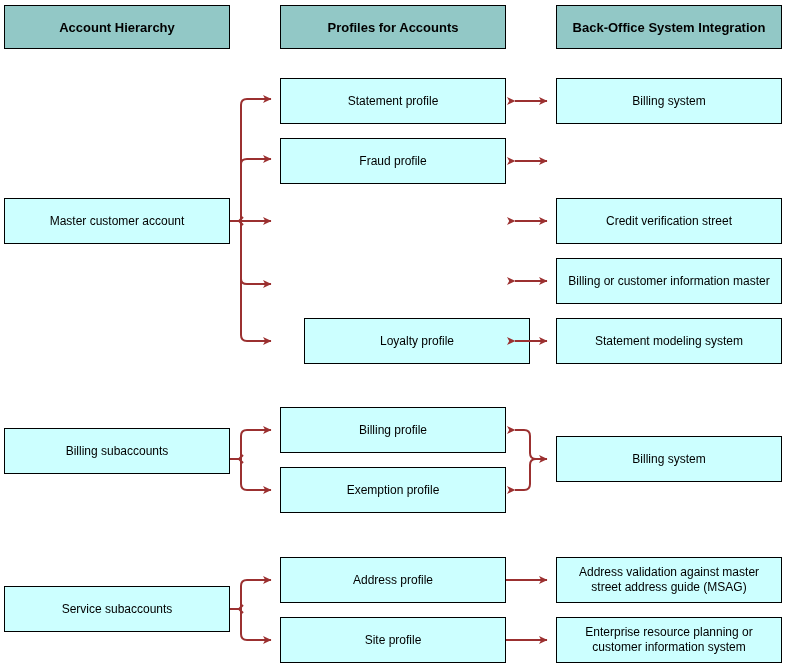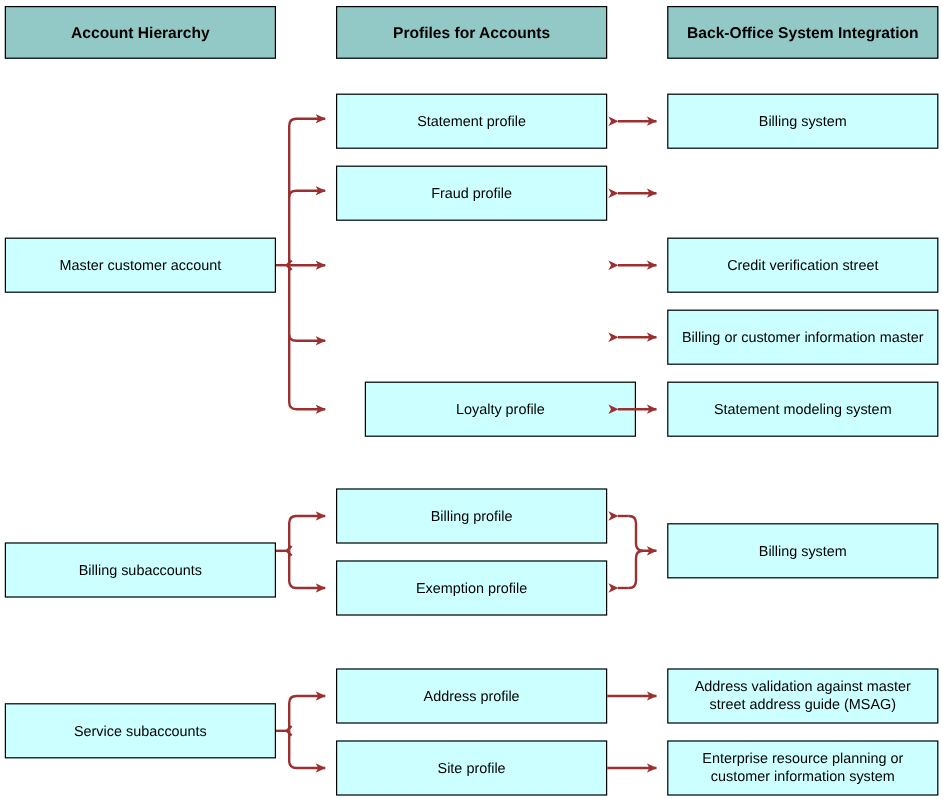--- a/index.html
+++ b/index.html
@@ -25,21 +25,21 @@
 
   <div class="box" style="left:280px;top:78px;width:226px;height:46px;">Statement profile</div>
   <div class="box" style="left:280px;top:138px;width:226px;height:46px;">Fraud profile</div>
   <div class="box" style="left:280px;top:318px;width:226px;height:46px;margin-left:24px;">Loyalty profile</div>
 
   <div class="box" style="left:556px;top:78px;width:226px;height:46px;">Billing system</div>
   <div class="box" style="left:556px;top:198px;width:226px;height:46px;">Credit verification street</div>
   <div class="box" style="left:556px;top:258px;width:226px;height:46px;">Billing or customer information master</div>
   <div class="box" style="left:556px;top:318px;width:226px;height:46px;">Statement modeling system</div>
 
-  <div class="box" style="left:4px;top:452px;width:226px;height:46px;">Billing subaccounts</div>
+  <div class="box" style="left:4px;top:428px;width:226px;height:46px;">Billing subaccounts</div>
   <div class="box" style="left:280px;top:407px;width:226px;height:46px;">Billing profile</div>
   <div class="box" style="left:280px;top:467px;width:226px;height:46px;">Exemption profile</div>
   <div class="box" style="left:556px;top:436px;width:226px;height:46px;">Billing system</div>
 
   <div class="box" style="left:4px;top:586px;width:226px;height:46px;">Service subaccounts</div>
   <div class="box" style="left:280px;top:557px;width:226px;height:46px;">Address profile</div>
   <div class="box" style="left:280px;top:617px;width:226px;height:46px;">Site profile</div>
   <div class="box" style="left:556px;top:557px;width:226px;height:46px;">Address validation against master street address guide (MSAG)</div>
   <div class="box" style="left:556px;top:617px;width:226px;height:46px;">Enterprise resource planning or customer information system</div>
 

